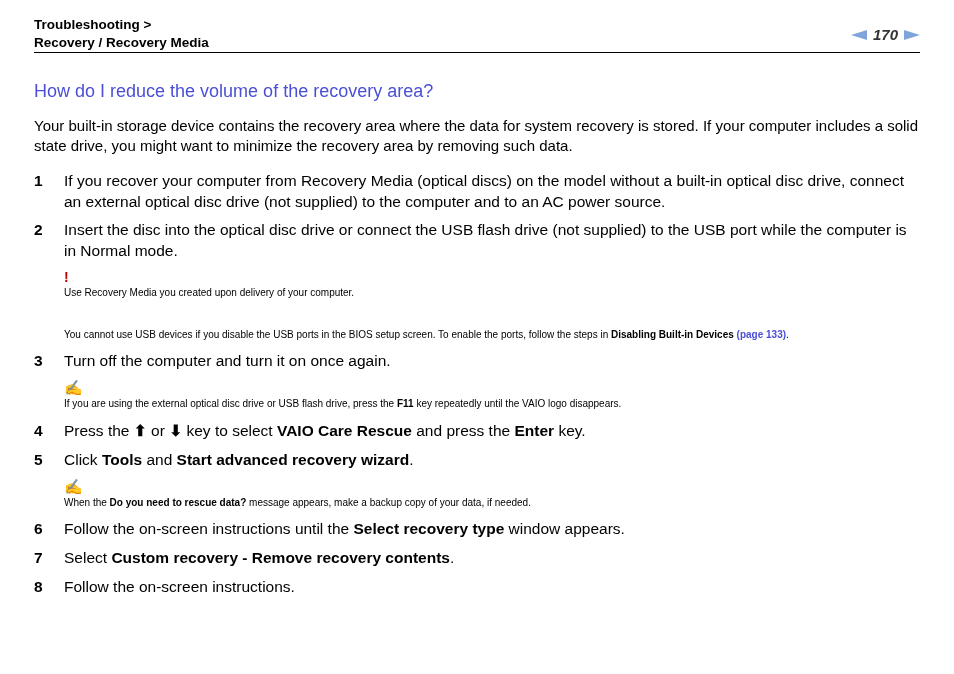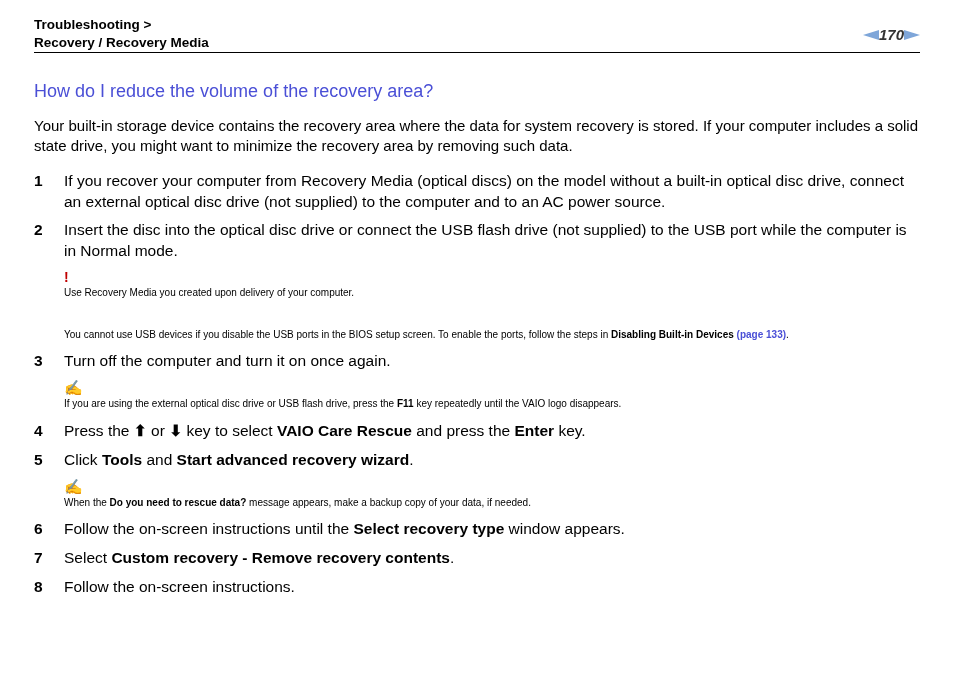--- a/index.html
+++ b/index.html
@@ -22,20 +22,21 @@
     margin-bottom: 28px;
   }
   .breadcrumb {
     font-size: 13.5px;
     font-weight: bold;
     line-height: 1.3;
   }
   .page-nav {
     display: flex;
     align-items: center;
+    gap: 6px;
     font-size: 15px;
     font-style: italic;
     font-weight: bold;
     color: #333;
     margin-top: 10px;
   }
   .nav-arrow-left, .nav-arrow-right {
     display: inline-flex;
     align-items: center;
     cursor: pointer;

